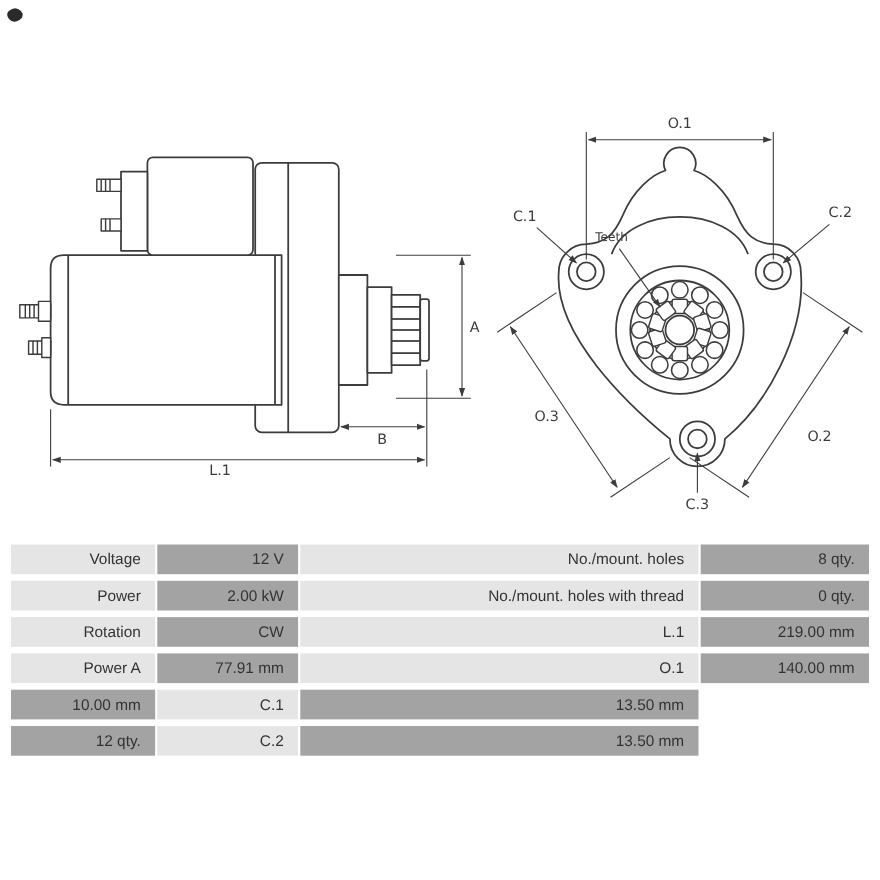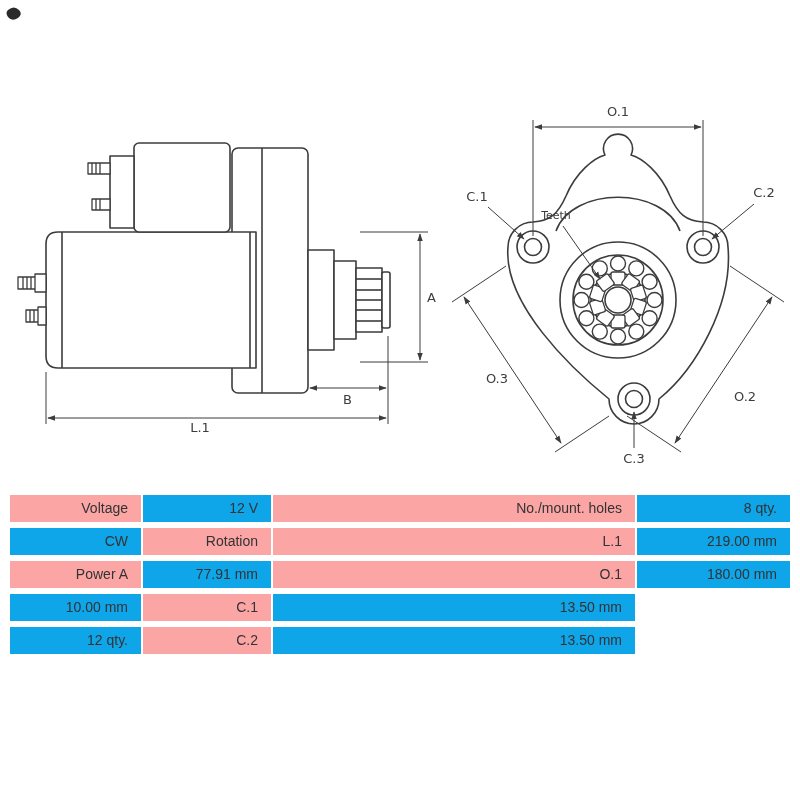--- a/index.html
+++ b/index.html
@@ -3,22 +3,22 @@
 <meta charset="utf-8">
 <style>
   html,body{margin:0;padding:0;background:#ffffff;width:800px;height:800px;overflow:hidden;
     font-family:"Liberation Sans","DejaVu Sans",sans-serif;}
   .page{width:800px;height:800px;position:relative;}
   svg text{font-family:"DejaVu Sans","Liberation Sans",sans-serif;font-size:13px;fill:#3c3c3c;}
   svg text.small{font-size:11px;}
   .spec-table{position:absolute;left:10px;top:495px;width:780px;}
   .spec-row{display:grid;grid-template-columns:131px 128px 1fr 153px;column-gap:2px;margin-bottom:6px;}
   .cell{height:27px;line-height:27px;font-size:14px;color:#333;text-align:right;padding-right:13px;box-sizing:border-box;white-space:nowrap;overflow:hidden;}
-  .cell.label{background:#fca5a5;padding-left:16px;}
-  .cell.value{background:#0ea5e9;}
+  .cell.label{background:#e5e5e5;padding-left:16px;}
+  .cell.value{background:#a3a3a3;}
 </style>
 </head>
 <body>
 
 <div class="page">
 
   <svg width="800" height="485" viewBox="0 0 800 485">
     <defs>
       <marker id="arr" viewBox="0 0 10 10" refX="9" refY="5" markerWidth="8" markerHeight="8" orient="auto-start-reverse">
         <path d="M0,1.5 L10,5 L0,8.5 Z" fill="#3c3c3c" stroke="none"></path>
@@ -189,33 +189,39 @@
   
   <div class="spec-table">
 
     <div class="spec-row">
       <div class="cell label">Voltage</div>
       <div class="cell value">12 V</div>
       <div class="cell label">No./mount. holes</div>
       <div class="cell value">8 qty.</div>
     </div>
 
-
-    <div class="spec-row">
+    <div class="spec-row">
+      <div class="cell label">Power</div>
+      <div class="cell value">2.00 kW</div>
+      <div class="cell label">No./mount. holes with thread</div>
+      <div class="cell value">0 qty.</div>
+    </div>
+
+    <div class="spec-row">
+      <div class="cell label">Rotation</div>
       <div class="cell value">CW</div>
-      <div class="cell label">Rotation</div>
       <div class="cell label">L.1</div>
       <div class="cell value">219.00 mm</div>
     </div>
 
     <div class="spec-row">
       <div class="cell label">Power A</div>
       <div class="cell value">77.91 mm</div>
       <div class="cell label">O.1</div>
-      <div class="cell value">180.00 mm</div>
+      <div class="cell value">140.00 mm</div>
     </div>
 
     <div class="spec-row">
       <div class="cell value">10.00 mm</div>
       <div class="cell label">C.1</div>
       <div class="cell value">13.50 mm</div>
     </div>
 
     <div class="spec-row">
       <div class="cell value">12 qty.</div>

